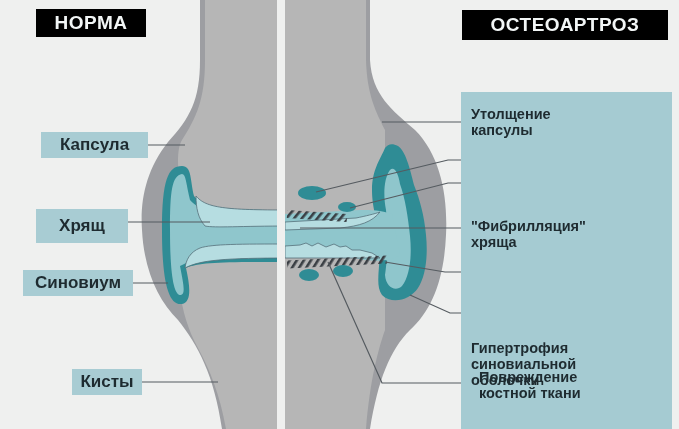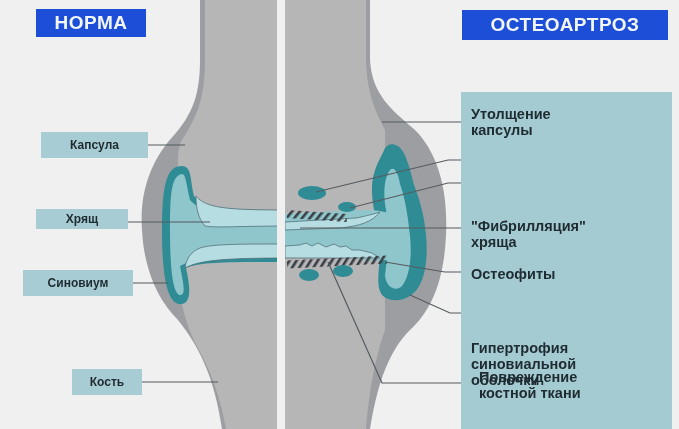--- a/index.html
+++ b/index.html
@@ -5,27 +5,27 @@
   html, body { margin:0; padding:0; }
   body {
     width:679px; height:429px; overflow:hidden;
     background:#eff0ef;
     font-family:"Liberation Sans", "DejaVu Sans", sans-serif;
     position:relative;
   }
   #stage { position:absolute; left:0; top:0; width:679px; height:429px; }
   svg { position:absolute; left:0; top:0; }
   .hdr {
-    position:absolute; background:#1d4ed8; color:#f2f6f6;
+    position:absolute; background:#000000; color:#f2f6f6;
     font-weight:bold; font-size:19px; letter-spacing:0.5px;
     display:flex; align-items:center; justify-content:center;
   }
   .lbl {
     position:absolute; background:#a8ccd3; color:#1e2b30;
-    font-weight:bold; font-size:12px;
+    font-weight:bold; font-size:17px;
     display:flex; align-items:center; justify-content:center;
   }
   #right-panel {
     position:absolute; left:461px; top:92px; width:211px; height:393px;
     background:#a5cbd2;
   }
   .rp-item {
     position:absolute; left:10px; color:#1e2b30;
     font-weight:bold; font-size:14.5px; line-height:16px;
     white-space:pre-line;
@@ -104,29 +104,28 @@
       <polyline points="385,262 445,272 461,272"></polyline>
       <polyline points="410,295 450,313 461,313"></polyline>
       <polyline points="328,262 382,383 461,383"></polyline>
     </g>
   </svg>
 
   <div class="hdr" style="left:36px;top:9px;width:110px;height:28px;">НОРМА</div>
   <div class="hdr" style="left:462px;top:10px;width:206px;height:30px;">ОСТЕОАРТРОЗ</div>
 
   <div class="lbl" style="left:41px;top:132px;width:107px;height:26px;">Капсула</div>
-  <div class="lbl" style="left:36px;top:209px;width:92px;height:20px;">Хрящ</div>
+  <div class="lbl" style="left:36px;top:209px;width:92px;height:34px;">Хрящ</div>
   <div class="lbl" style="left:23px;top:270px;width:110px;height:26px;text-align:center;">Синовиум</div>
-  <div class="lbl" style="left:72px;top:369px;width:70px;height:26px;">Кость</div>
+  <div class="lbl" style="left:72px;top:369px;width:70px;height:26px;">Кисты</div>
 
   <div id="right-panel">
     <div class="rp-item" style="top:14px;">Утолщение
 капсулы</div>
     <div class="rp-item" style="top:126px;">"Фибрилляция"
 хряща</div>
-    <div class="rp-item" style="top:174px;">Остеофиты</div>
     <div class="rp-item" style="top:206px;margin-top:42px;">Гипертрофия
 синовиальной
 оболочки</div>
     <div class="rp-item" style="top:277px;margin-left:8px;">Повреждение
 костной ткани</div>
   </div>
 </div>
 
 </body></html>

